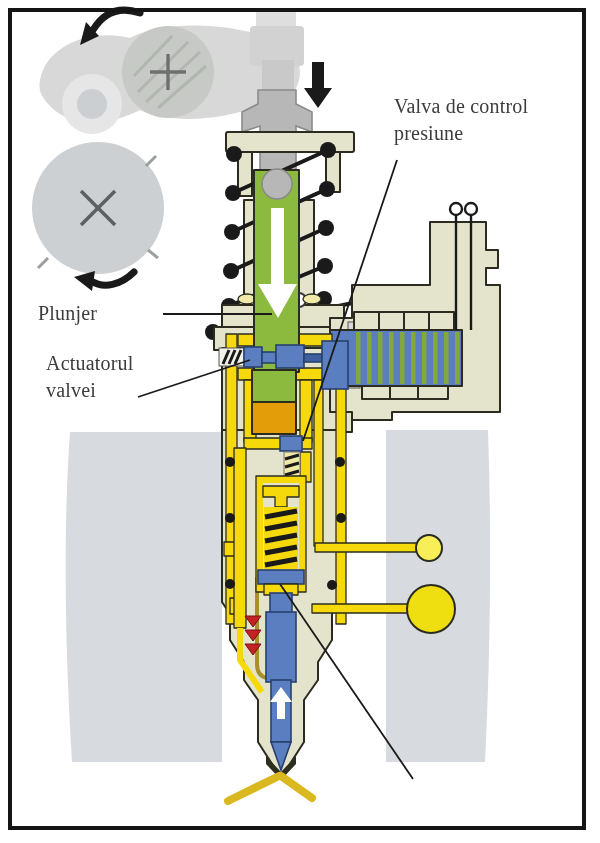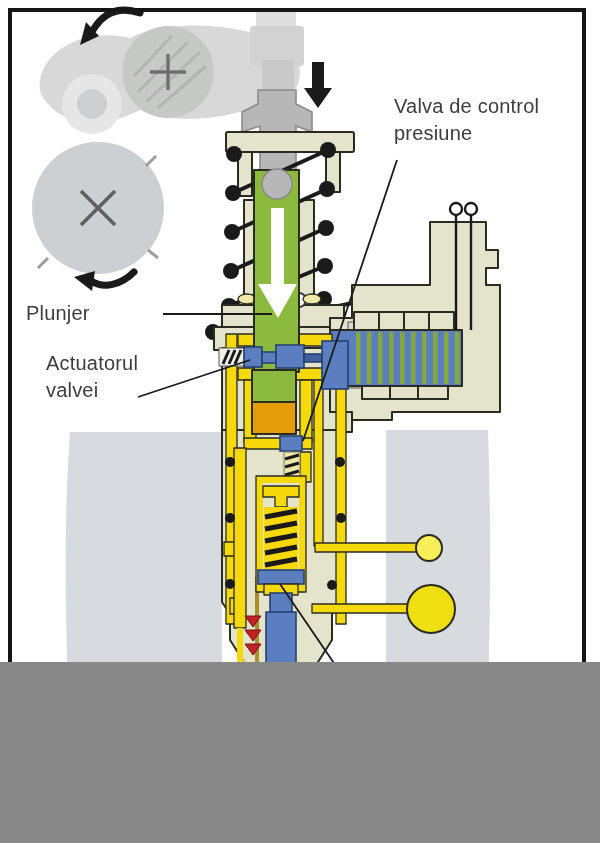--- a/index.html
+++ b/index.html
@@ -1,23 +1,23 @@
 <!DOCTYPE html>
 <html style="--ink: #1a1a1a; --text: #3c3c3c; --outline: #2b2b20; --beige: #e4e4cd; --green: #8cba3e; --yellow: #f6d90a; --yellow-pale: #f0e9a8; --orange: #e39d08; --blue: #5b7ec0; --blue-deep: #27406e; --stripe-green: #84a83c; --red: #c32222; --gray-block: #d7dade; --gray-metal: #b7b7b7; --gray-light: #d6d6d6; --port-small: #f8ef58; --port-large: #efdf10; --spray: #d9b91f; --tan-line: #a98e2a;"><head>
 <meta charset="utf-8">
 <style>
   html,body{margin:0;padding:0;background:#888;}
-  #stage{position:relative;width:600px;height:662px;background:#ffffff;overflow:hidden;
-         font-family:Liberation Sans, sans-serif;}
+  #stage{position:relative;width:600px;height:843px;background:#ffffff;overflow:hidden;
+         font-family:Liberation Serif, serif;}
   #frame{position:absolute;left:8px;top:8px;width:578px;height:822px;
          border:4px solid #151515;box-sizing:border-box;pointer-events:none;}
   svg{position:absolute;left:0;top:0;}
   .lbl{position:absolute;font-size:20px;line-height:27px;color:var(--text);letter-spacing:.2px;}
   #lbl-pressure{left:394px;top:93px;width:178px;}
-  #lbl-plunger{left:26px;top:300px;}
+  #lbl-plunger{left:38px;top:300px;}
   #lbl-actuator{left:46px;top:350px;width:128px;}
   #lbl-closing{left:368px;top:780px;width:220px;}
 
   
   .f-beige{fill:var(--beige);} .f-green{fill:var(--green);} .f-yellow{fill:var(--yellow);}
   .f-blue{fill:var(--blue);} .f-orange{fill:var(--orange);} .f-red{fill:var(--red);}
   .f-block{fill:var(--gray-block);} .f-metal{fill:var(--gray-metal);} .f-ink{fill:var(--ink);}
   .f-white{fill:#ffffff;} .f-stripe{fill:var(--stripe-green);}
   .f-psmall{fill:var(--port-small);} .f-plarge{fill:var(--port-large);}
   

